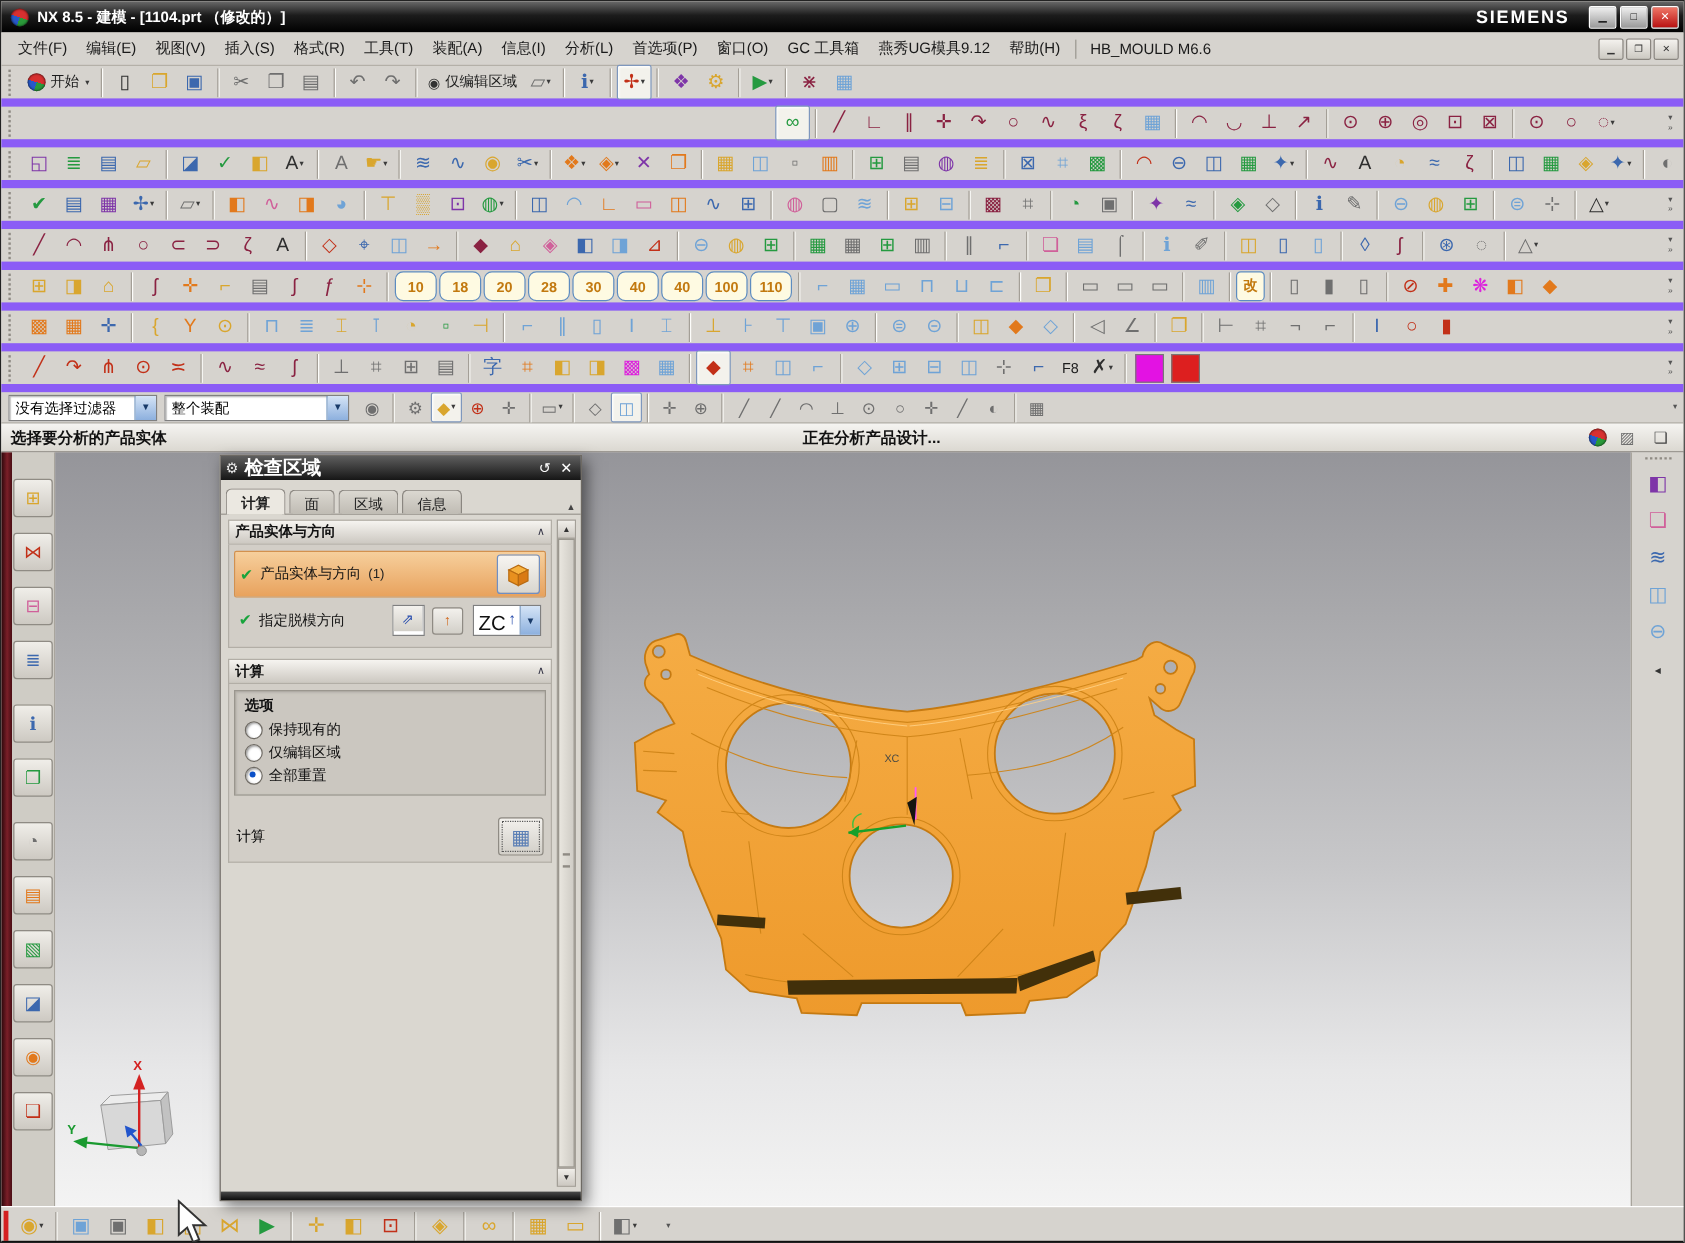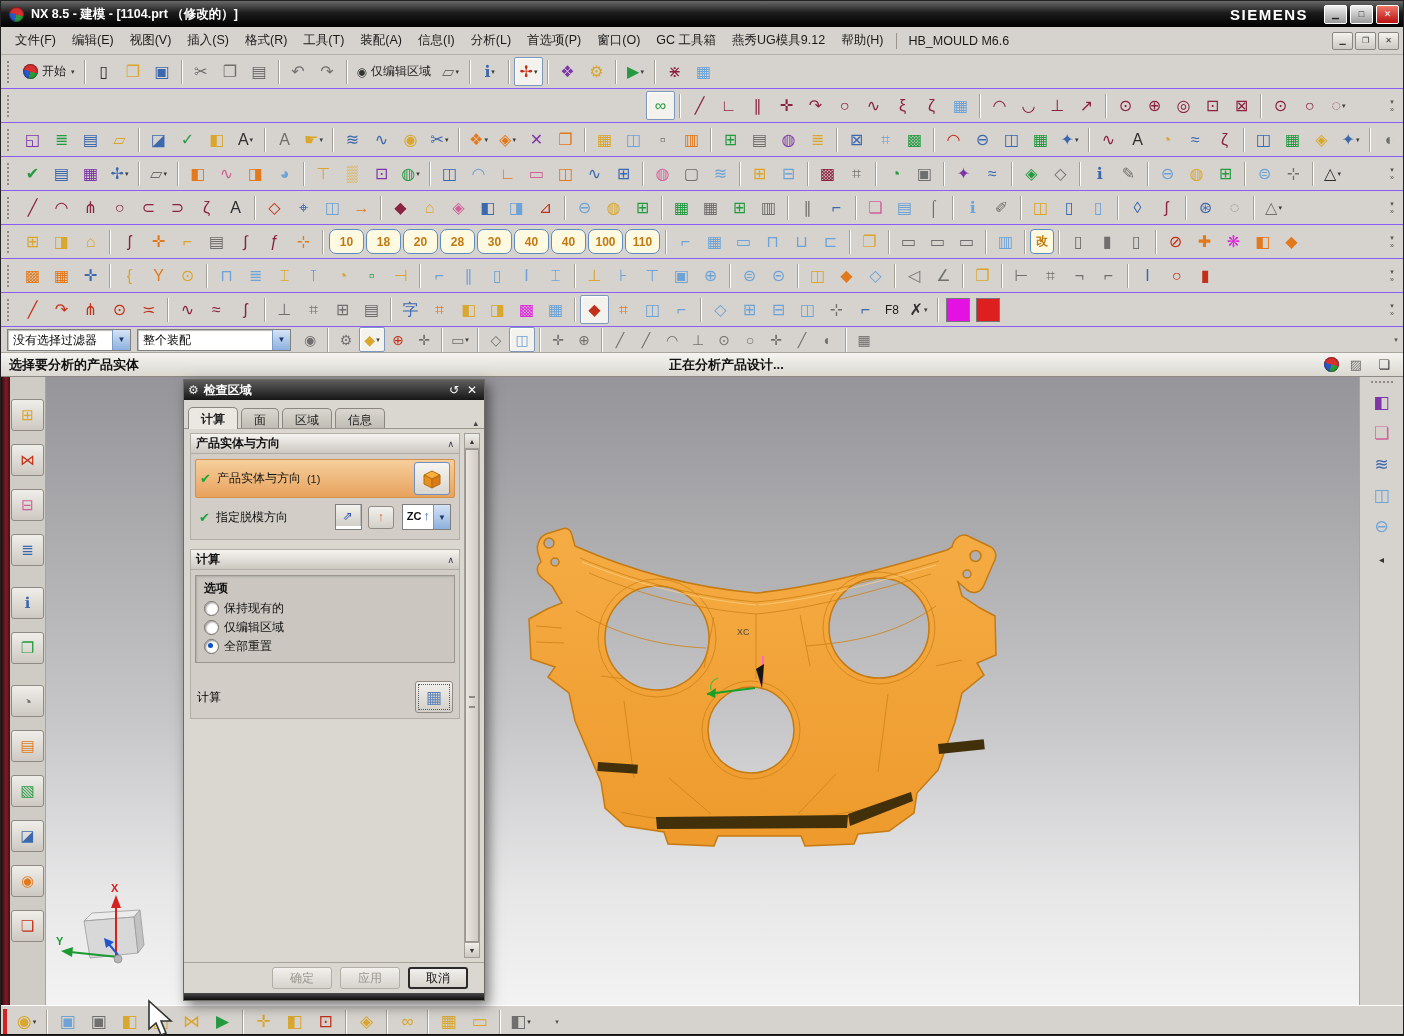--- a/index.html
+++ b/index.html
@@ -26,21 +26,21 @@
   .menubar{position:absolute;left:0;top:26px;width:100%;height:28px;background:#d6d3ce;
     border-bottom:1px solid #b4b0a8;display:flex;align-items:center;padding-left:6px;box-sizing:border-box;}
   .menu-item{font-size:12.5px;color:#1a1a1a;padding:4px 8px;white-space:nowrap;}
   .menu-div{width:1px;height:16px;background:#9a968e;margin:0 4px;}
   .menu-right{margin-left:auto;display:flex;margin-right:4px;}
   .mwbtn{width:19px;height:16px;border:1px solid #8a8680;background:linear-gradient(#f4f2ee,#ccc9c2);
     display:flex;align-items:center;justify-content:center;font-size:8px;color:#333;margin-left:2px;border-radius:2px;}
   
   .toolbars{position:absolute;left:0;top:54px;width:100%;height:272px;}
   .tb-row{display:flex;align-items:center;height:34px;box-sizing:border-box;background:#d6d3ce;
-    border-bottom:1px solid #8b5cf6;padding:0 4px 0 4px;}
+    border-bottom:7px solid #8b5cf6;padding:0 4px 0 4px;}
   .tb-grip{width:4px;height:22px;border-left:2px dotted #8f8b84;margin:0 5px 0 2px;flex:none;}
   .tb-i{width:27px;height:27px;display:flex;align-items:center;justify-content:center;font-size:16px;
     flex:none;border:1px solid transparent;border-radius:2px;line-height:1;}
   .tb-i.boxed{border:1px solid #7e97bd;background:#f3f2ec;box-shadow:inset 1px 1px 2px #fff;}
   .tb-dd{font-size:7px;color:#3a3a3a;margin-left:1px;}
   .tb-sep{width:0;height:24px;border-left:1px solid #a49f97;border-right:1px solid #fdfdfb;margin:0 4px;flex:none;}
   .tb-num{min-width:29px;height:23px;padding:0 2px;border:1px solid #5d8cc0;border-radius:7px;background:#fefae2;
     color:#c2790f;font-weight:bold;font-size:12px;display:flex;align-items:center;justify-content:center;margin:0 1px;flex:none;}
   .tb-sw{width:22px;height:22px;margin:0 3px;flex:none;border:1px solid #777;}
   .tb-txt{font-size:12px;color:#1c1c1c;padding:0 5px;display:flex;align-items:center;gap:4px;flex:none;white-space:nowrap;}
@@ -77,21 +77,21 @@
   .rb-items{display:flex;flex-direction:column;align-items:center;}
   .rb-btn{width:28px;height:27px;display:flex;align-items:center;justify-content:center;font-size:17px;margin-bottom:4px;}
   .rb-collapse{margin-top:10px;font-size:10px;color:#333;text-align:center;}
   .model-svg{position:absolute;left:460px;top:139px;width:500px;height:340px;}
   .wcs-svg{position:absolute;left:10px;top:504px;width:130px;height:100px;}
   
   .dialog{position:absolute;left:182px;top:2px;width:302px;height:622px;background:#dad7d0;
     border:1px solid #6e6a64;box-shadow:4px 5px 12px rgba(0,0,0,.5);display:flex;flex-direction:column;z-index:30;box-sizing:border-box;}
   .dlg-title{height:20px;flex:none;background:linear-gradient(#5e5e5e,#161616);display:flex;align-items:center;color:#fff;}
   .dlg-gear{font-size:12px;margin:0 5px 0 4px;color:#e8e8e8;}
-  .dlg-title-text{font-size:12px;font-weight:bold;}
+  .dlg-title-text{font-size:16px;font-weight:bold;}
   .dlg-reset{margin-left:auto;font-size:12px;padding:0 6px;}
   .dlg-close{font-size:12px;padding:0 7px 0 2px;font-weight:bold;}
   .dlg-tabs{height:25px;flex:none;display:flex;align-items:flex-end;padding:3px 4px 0 4px;border-bottom:1px solid #9a968e;}
   .dtab{height:20px;box-sizing:border-box;padding:3px 12px 0 12px;font-size:12px;color:#222;
     border:1px solid #8a8680;border-bottom:none;border-radius:5px 5px 0 0;background:linear-gradient(#dbd8d1,#c0bcb4);margin-right:3px;}
   .dtab.active{background:#ebe8e1;font-weight:bold;height:22px;margin-bottom:-1px;}
   .dtab-scroll{margin-left:auto;font-size:9px;color:#444;padding-right:2px;}
   .dlg-content{flex:1;position:relative;padding:4px 24px 4px 6px;overflow:hidden;}
   .grp-hdr{display:flex;justify-content:space-between;align-items:center;height:19px;padding:0 5px;
     background:linear-gradient(#f6f4f0,#ccc8c1);border:1px solid #b2aea6;font-size:12px;font-weight:bold;color:#111;}
@@ -103,21 +103,21 @@
     background:linear-gradient(#f6cf9c,#e8a25d);border:1px solid #d3914e;border-radius:2px;}
   .row-hl .lbl,.row-dir .lbl{font-size:12px;color:#111;}
   .row-hl .cnt{font-size:11px;color:#222;}
   .cube-btn{margin-left:auto;width:36px;height:33px;background:linear-gradient(#f7f5f1,#d9d6cf);
     border:1px solid #6f8fc4;border-radius:3px;display:flex;align-items:center;justify-content:center;padding:0;}
   .row-dir{display:flex;align-items:center;gap:6px;height:34px;padding:0 4px;margin-top:2px;}
   .dir-btn{width:24px;height:21px;background:linear-gradient(#f3f1ed,#d2cfc8);border:1px solid #8f8b84;border-radius:3px;
     display:flex;align-items:center;justify-content:center;font-size:12px;color:#2b4fae;flex:none;}
   .dir-btn.orange{color:#d2691e;}
   .zc-combo{margin-left:auto;display:flex;align-items:stretch;height:24px;border:1px solid #7f7f7f;background:#fff;flex:none;}
-  .zc-txt{font-size:11px;font-weight:bold;padding:5px 2px 0 4px;color:#111;}
+  .zc-txt{font-size:17px;font-weight:normal;padding:5px 2px 0 4px;color:#111;}
   .zc-arrow{font-size:13px;color:#2b4fae;padding:3px 3px 0 0;font-weight:bold;}
   .zc-dd{width:16px;background:linear-gradient(#d5e4f6,#8db0de);border-left:1px solid #7a9cc4;
     display:flex;align-items:center;justify-content:center;font-size:8px;color:#183a68;}
   .opt-box{border:1px solid #9a968e;background:#cbc7c0;box-shadow:inset 1px 1px 2px #b0aca5;padding:4px 8px 6px 8px;}
   .opt-title{font-size:12px;font-weight:bold;color:#111;margin-bottom:2px;}
   .radio-row{display:flex;align-items:center;gap:5px;height:19px;font-size:12px;color:#111;}
   .radio{width:13px;height:13px;border-radius:50%;background:#fff;border:1px solid #6f6b64;
     box-shadow:inset 1px 1px 2px #999;position:relative;flex:none;}
   .radio.sel::after{content:"";position:absolute;left:3px;top:3px;width:5px;height:5px;border-radius:50%;background:#0b50c8;}
   .calc-row{display:flex;align-items:center;margin-top:18px;padding:0 2px;}
@@ -1452,25 +1452,20 @@
           </div>
         </div>
         <div class="dlg-scr">
           <div class="scr-btn">▲</div>
           <div class="scr-thumb">
             <div class="scr-grip"></div>
           </div>
           <div class="scr-btn bot">▼</div>
         </div>
       </div>
-      <div class="dlg-footer">
-        <button class="dlg-btn disabled">确定</button>
-        <button class="dlg-btn disabled">应用</button>
-        <button class="dlg-btn default">取消</button>
-      </div>
       <div class="dlg-band"></div>
     </div>
   </div>
 
   <div class="bottombar">
     <span class="redmark"></span>
     <span id="bottom-icons" style="display:flex;align-items:center;">
         <span class="tb-i">
           <span style="color: rgb(217, 166, 46);">◉</span>
           <span class="tb-dd">▾</span>

